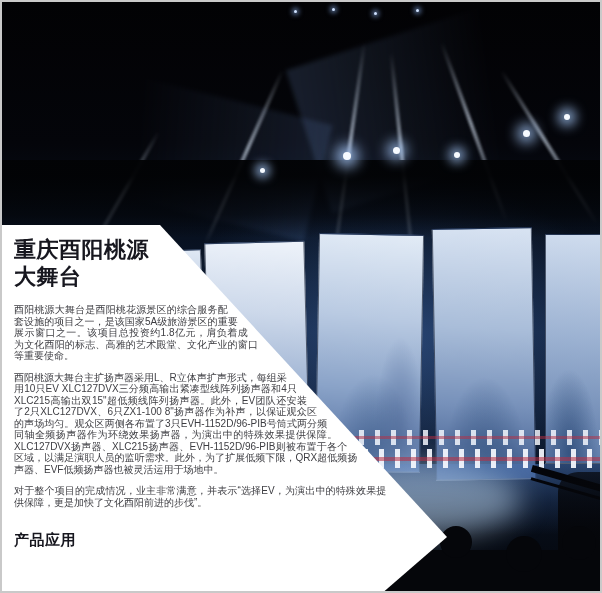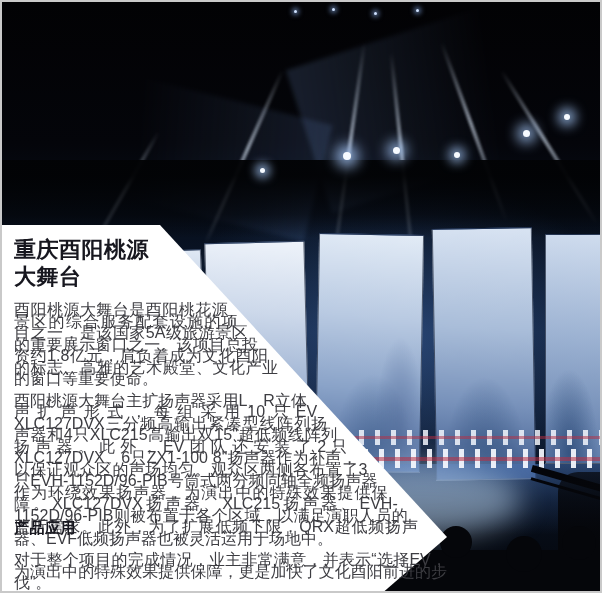--- a/index.html
+++ b/index.html
@@ -86,23 +86,23 @@
   
   .wedge{position:absolute;inset:0;background:#ffffff;
       clip-path:polygon(0 223px,158px 223px,445px 535px,378px 593px,0 593px);}
 
   
   .content{position:absolute;left:12px;top:234px;width:433px;color:#3d3d42;}
   .diag-float{float:right;width:263px;height:300px;
       shape-outside:polygon(0 0,100% 100%,100% 0);shape-margin:12px;}
   h1.title{margin:0 0 14px;font-size:22px;line-height:27px;font-weight:bold;
       color:#17171f;letter-spacing:.5px;white-space:pre-line;}
-  .content p{margin:0 0 10px;font-size:16px;line-height:11.5px;text-align:justify;}
+  .content p{margin:0 0 10px;font-size:10px;line-height:11.5px;text-align:justify;}
 
-  .products{position:absolute;left:12px;top:517px;width:380px;}
+  .products{position:absolute;left:12px;top:529px;width:380px;}
   h2.ph{margin:0 0 9px;font-size:15px;font-weight:bold;color:#17171f;letter-spacing:.5px;}
   .cols{display:flex;}
   .col{list-style:none;margin:0;padding:0;}
   .col1{width:178px;}
   .col li{display:flex;align-items:center;margin-bottom:6px;
       font-size:10.5px;font-weight:bold;color:#26262e;}
   .bullet{display:inline-block;width:5px;height:5px;margin-right:6px;flex:0 0 5px;}
 </style>
 </head>
 <body>

